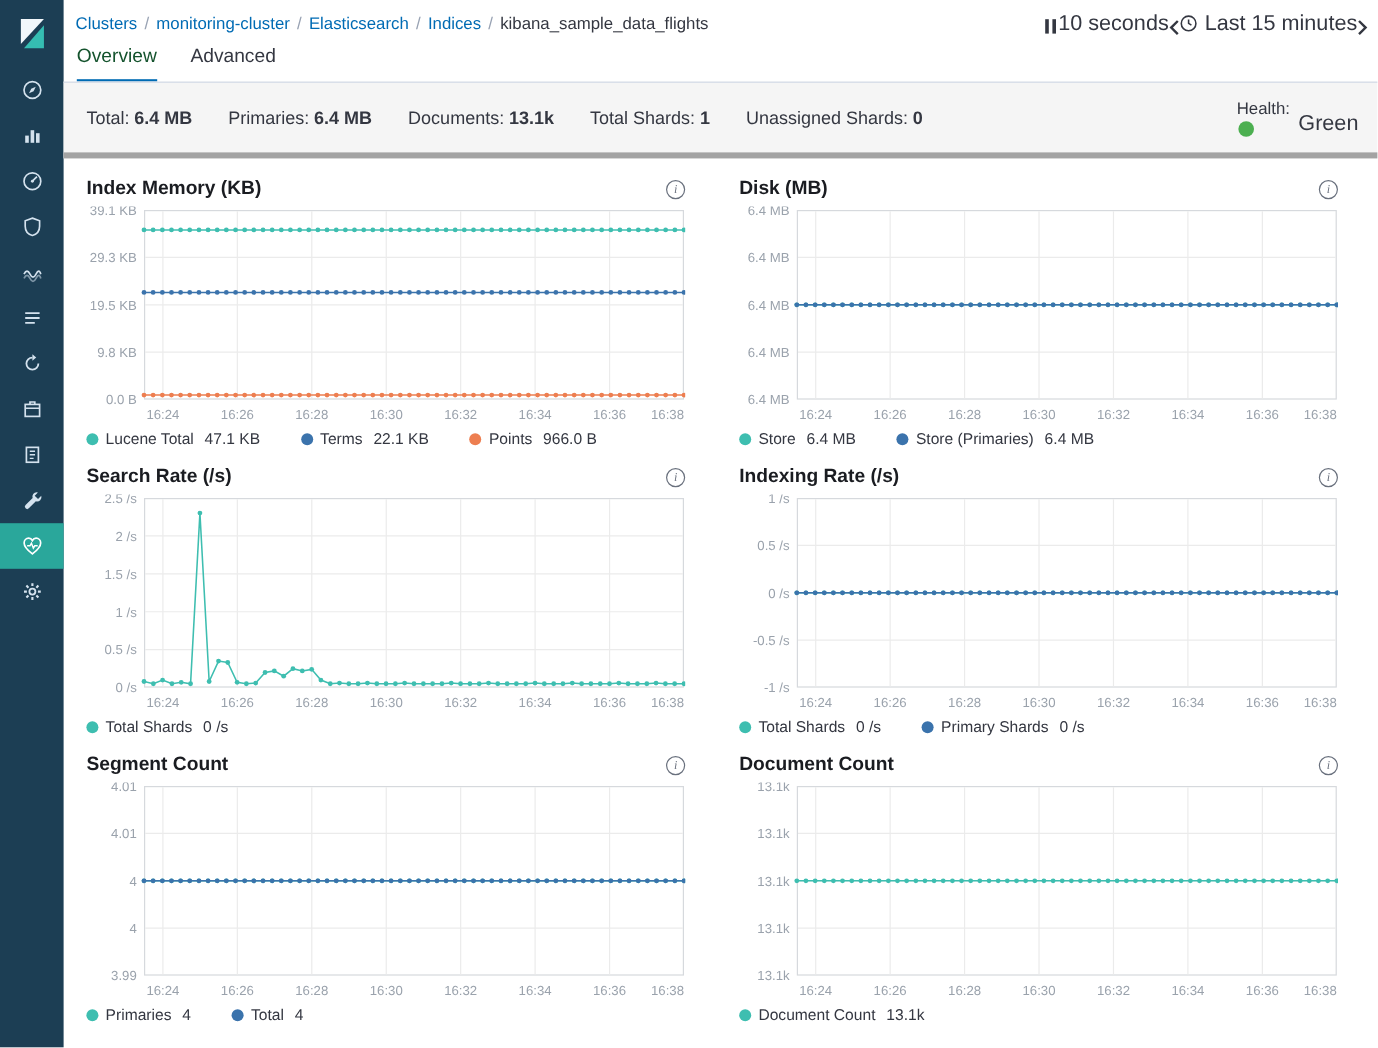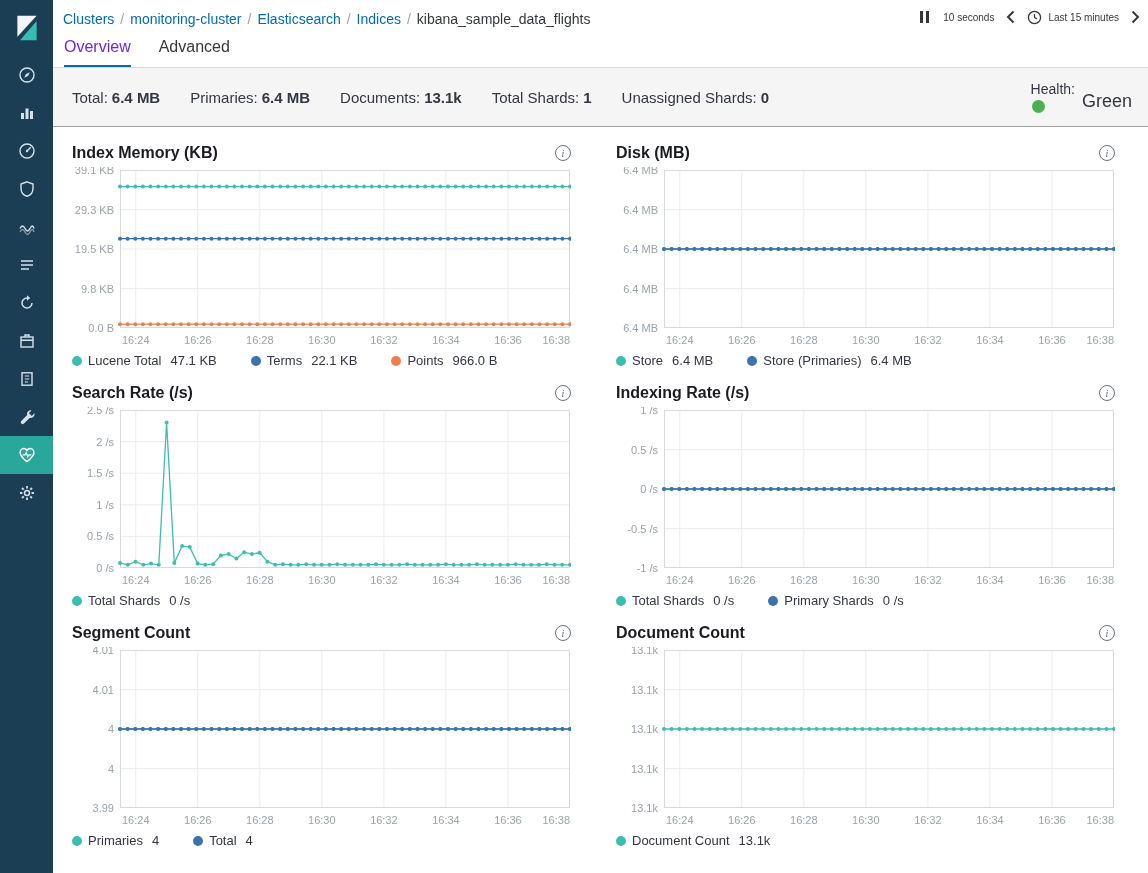--- a/index.html
+++ b/index.html
@@ -17,33 +17,33 @@
   .nav-item.active{background:#2aa79b;color:#fff}
 
   
   .main{flex:1;min-width:0;display:flex;flex-direction:column}
   .topbar{display:flex;justify-content:space-between;align-items:flex-start;
     padding:9px 8px 0 10px}
   .breadcrumbs{font-size:14px;line-height:20px}
   .breadcrumbs a{color:#006bb4;text-decoration:none;cursor:pointer}
   .crumb-sep{color:#98a2b3;margin:0 6px}
   .crumb-current{color:#343741}
-  .time-controls{display:flex;align-items:center;gap:12px;font-size:10px;white-space:nowrap}
+  .time-controls{display:flex;align-items:flex-end;font-size:18px;white-space:nowrap}
   .pause-btn{display:inline-flex;gap:3px;cursor:pointer;padding:2px}
   .pause-btn i{display:block;width:3px;height:12px;background:#343741}
   .refresh-interval{cursor:pointer}
   .chev{cursor:pointer}
   .time-range{display:inline-flex;align-items:center;gap:6px;cursor:pointer}
 
   .tabs{display:flex;gap:28px;padding:9px 0 0 11px}
   .tab{font-size:16px;padding-bottom:9px;cursor:pointer;color:#343741}
-  .tab.active{color:#6d28d9;border-bottom:2px solid #006bb4}
+  .tab.active{color:#14532d;border-bottom:2px solid #006bb4}
 
   
-  .summary-band{background:#f5f5f5;border-top:1px solid #d3dae6;border-bottom:1px solid #a3a3a3;
+  .summary-band{background:#f5f5f5;border-top:1px solid #d3dae6;border-bottom:5px solid #a3a3a3;
     padding:13px 16px 13px 19px;display:flex;align-items:center;gap:30px;font-size:15px}
   .stat{white-space:nowrap}
   .stat b{font-weight:700;margin-left:4px}
   .health{margin-left:auto;display:flex;align-items:flex-end;gap:7px}
   .health-left{display:flex;flex-direction:column;align-items:flex-start;gap:3px}
   .health-label{font-size:14px}
   .health-dot{width:13px;height:13px;border-radius:50%;margin-left:1px}
   .health-status{font-size:18px;align-self:flex-end;padding-bottom:1px}
 
   

